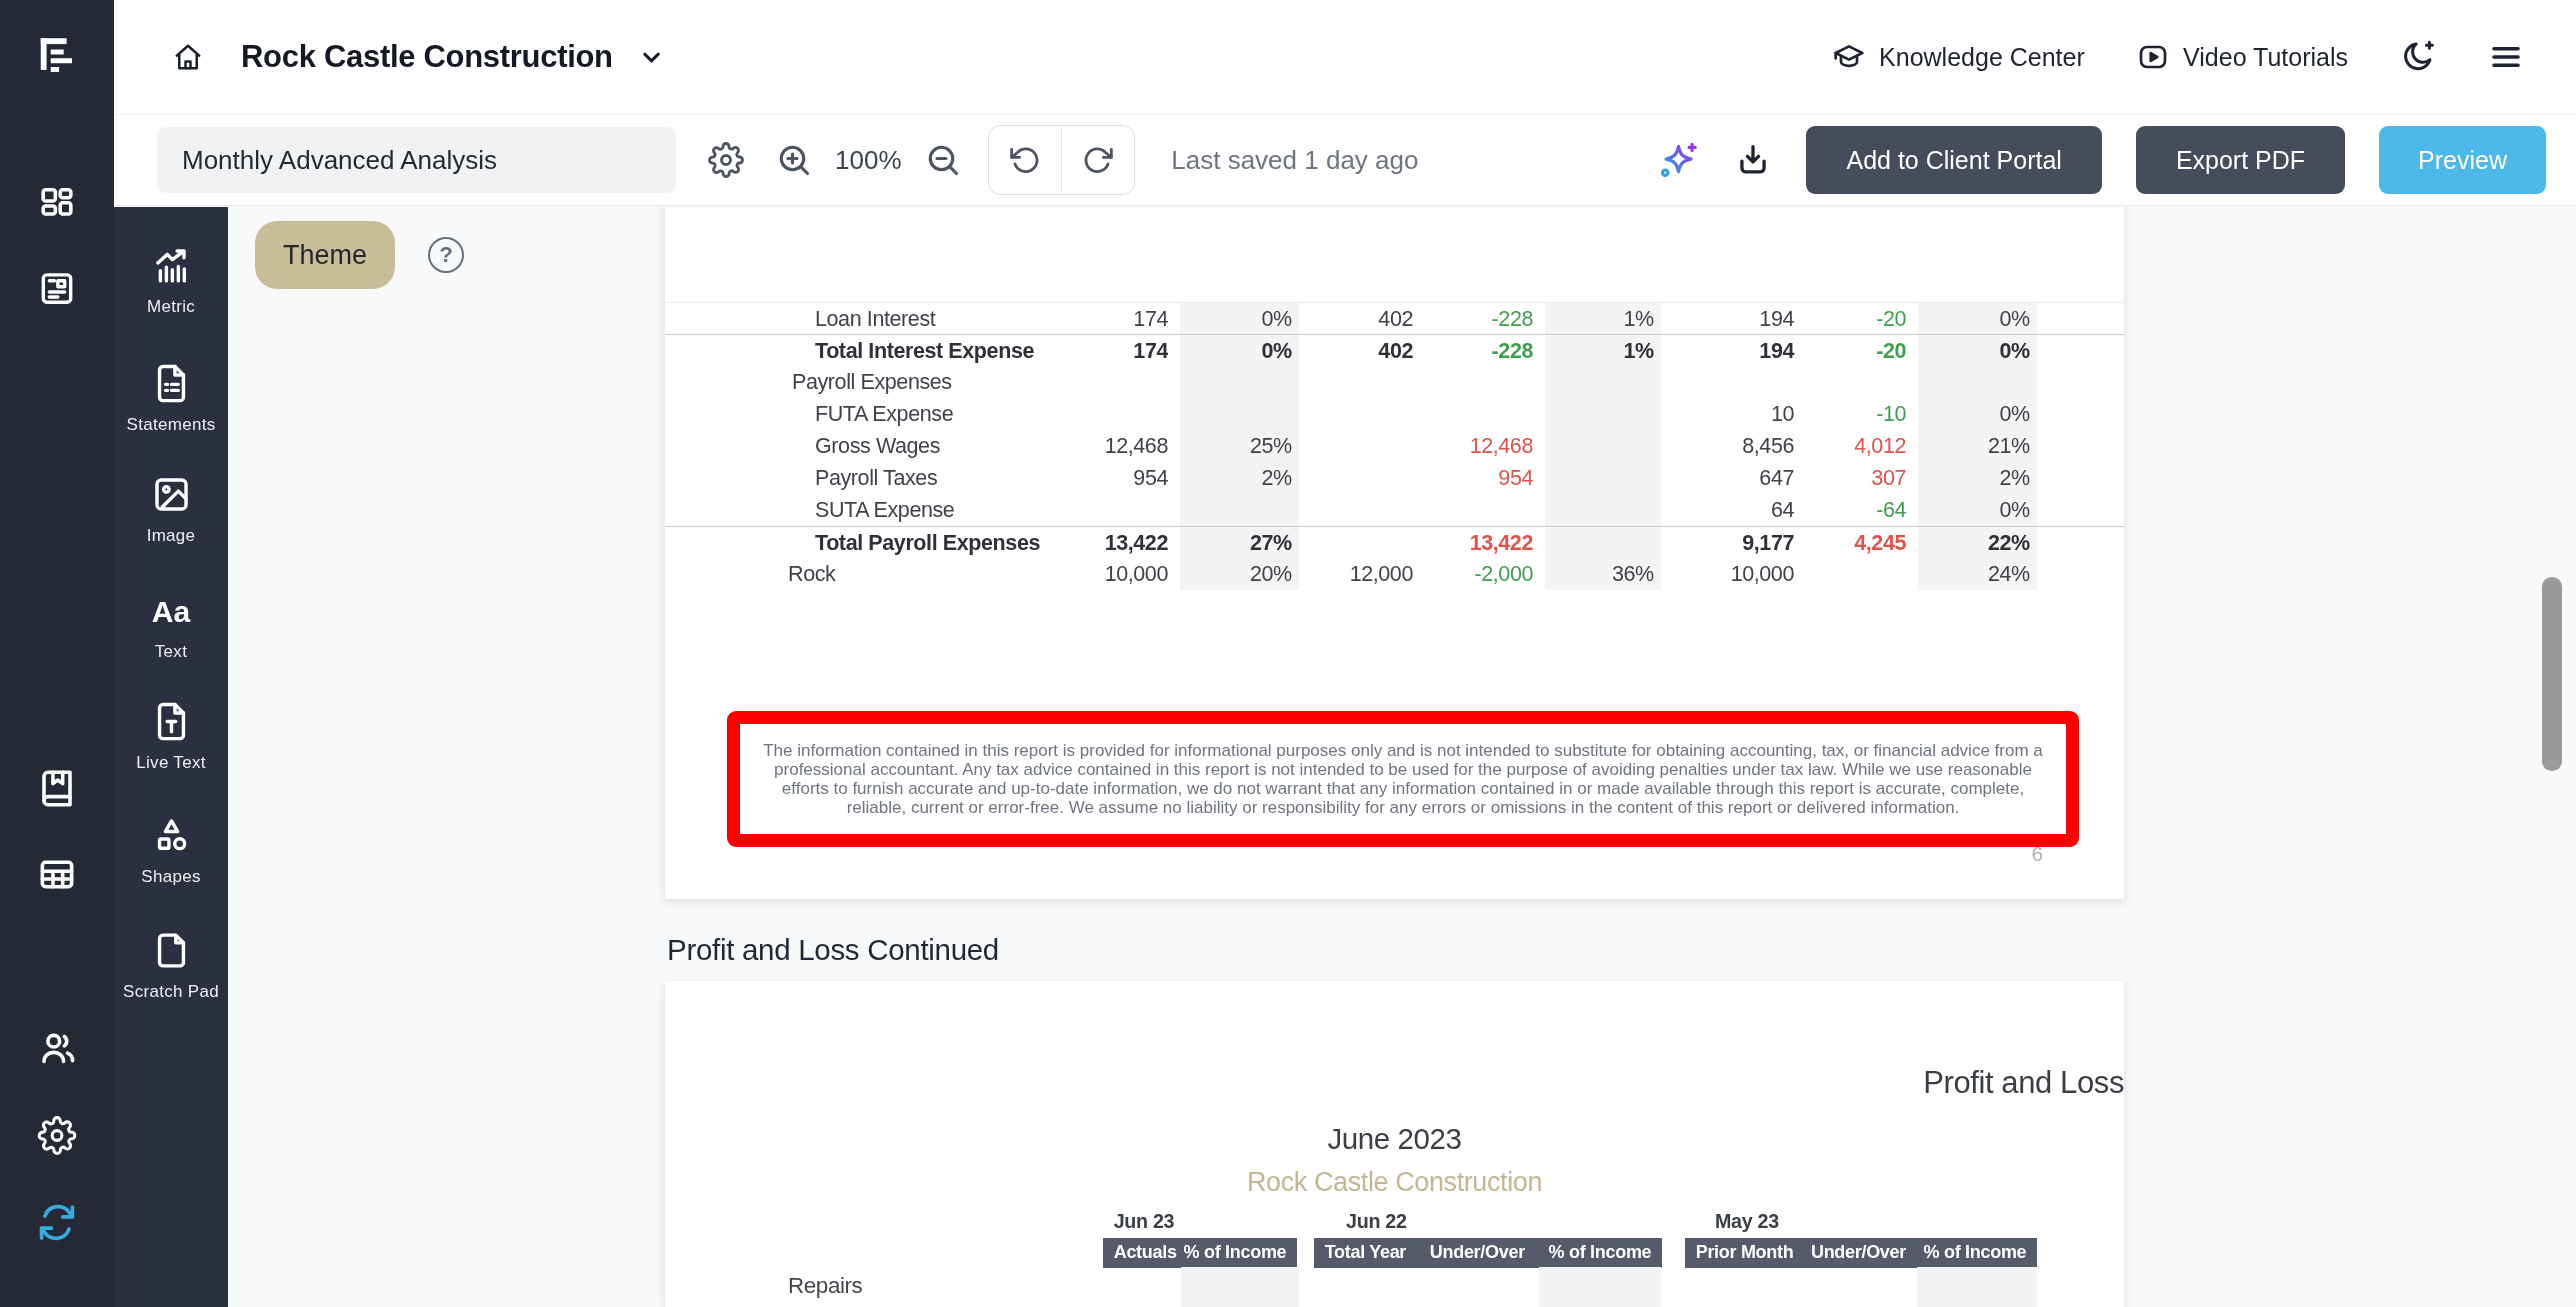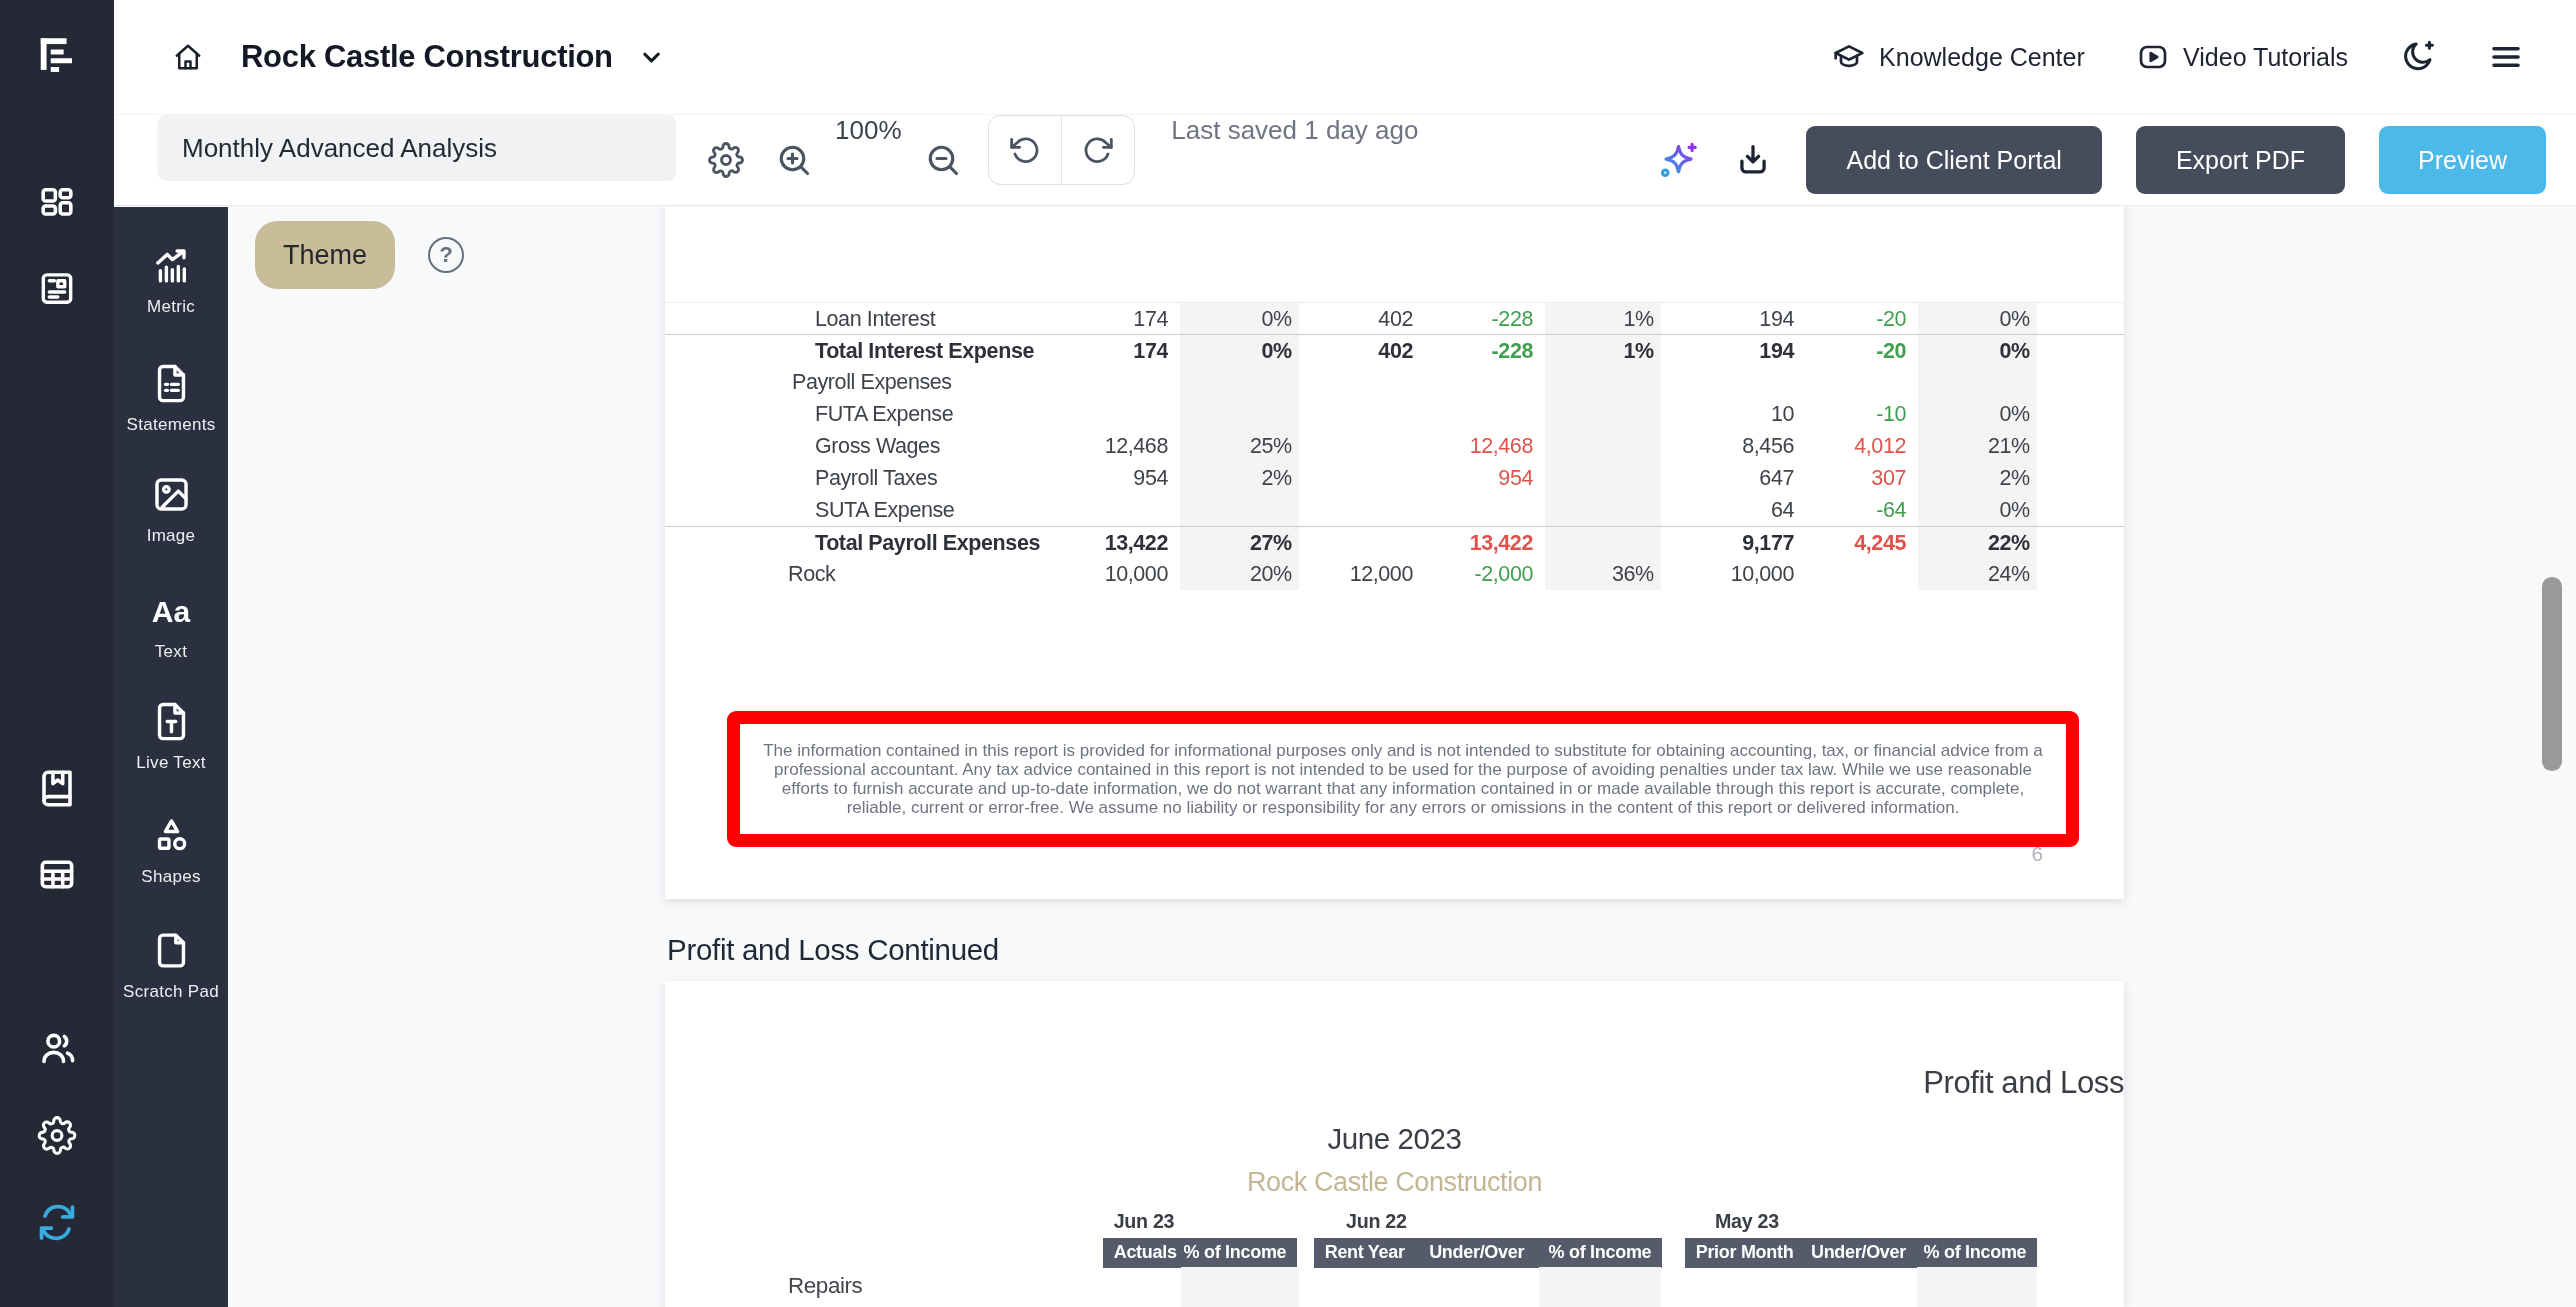--- a/index.html
+++ b/index.html
@@ -23,21 +23,21 @@
   
   #topbar { position:absolute; left:114px; top:0; width:2462px; height:115px; background:#ffffff;
             display:flex; align-items:center; padding:0 52px 0 59px; border-bottom:0.9px solid #f2f3f6; z-index:30;}
   .company-switch { display:flex; align-items:center; gap:38px; color:#141925; cursor:pointer; }
   .company-name { font-size:31px; font-weight:700; letter-spacing:-0.3px; }
   .tb-right { margin-left:auto; display:flex; align-items:center; gap:52px; color:#1d2330; }
   .tb-link { display:flex; align-items:center; gap:14.3px; font-size:25px; font-weight:500; cursor:pointer; }
 
   
   #toolbar { position:absolute; left:114px; top:115px; width:2462px; height:91px; background:#ffffff;
-             border-bottom:0.9px solid #e7e9ee; display:flex; padding:0 30px 0 43px; z-index:30;}
+             border-bottom:0.9px solid #e7e9ee; display:flex; align-items:center; padding:0 30px 0 43px; z-index:30;}
   .report-name { width:519px; height:66px; background:#f1f2f4; border:none; border-radius:9px;
                  padding:0 25px; font-size:26px; color:#232a36; font-family:"Liberation Sans",sans-serif; outline:none;}
   .tb-icon-btn { color:#4c5462; background:none; border:none; cursor:pointer; display:flex; align-items:center; }
   .ml36 { margin-left:32px; }
   .zoom-text { font-size:26px; color:#3b4350; margin:0 23px; }
   .undo-group { margin-left:27px; height:70px; border:1.8px solid #dcdfe5; border-radius:12.5px; background:#fff;
                 display:flex; align-items:stretch; overflow:hidden; }
   .undo-group .half { width:72px; display:flex; align-items:center; justify-content:center; color:#4c5462; cursor:pointer; }
   .undo-group .divider { width:1.8px; background:#e3e6ea; }
   .last-saved { margin-left:36px; font-size:26px; color:#6e7480; }
@@ -459,21 +459,21 @@
         <div class="col-group" style="left: 438px; width: 194px;">
           <div class="cg-label" style="padding-left: 10.7px;">Jun 23</div>
           <div class="cg-bar">
             <span>Actuals</span>
             <span>% of Income</span>
           </div>
         </div>
         <div class="col-group" style="left: 649px; width: 348px;">
           <div class="cg-label" style="padding-left: 32px;">Jun 22</div>
           <div class="cg-bar">
-            <span>Rent Year</span>
+            <span>Total Year</span>
             <span>Under/Over</span>
             <span>% of Income</span>
           </div>
         </div>
         <div class="col-group" style="left: 1020px; width: 352px;">
           <div class="cg-label" style="padding-left: 30px;">May 23</div>
           <div class="cg-bar">
             <span>Prior Month</span>
             <span>Under/Over</span>
             <span>% of Income</span>

